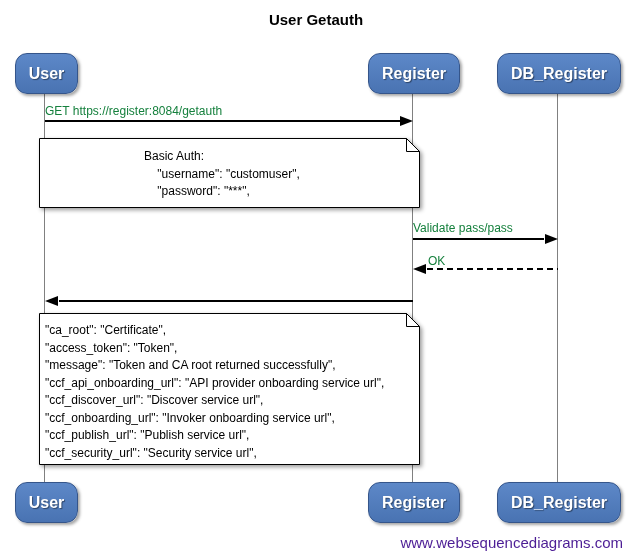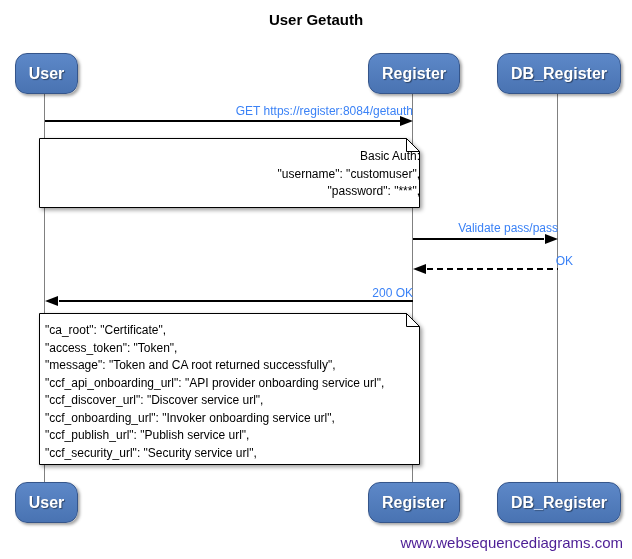--- a/index.html
+++ b/index.html
@@ -18,21 +18,21 @@
     position:absolute; width:0; height:39px; z-index:4;
     background:linear-gradient(#5d88c8, #4973b2);
     border:1px solid #35558a; border-radius:12px;
     box-shadow:2px 2px 3px rgba(0,0,0,0.35);
     display:flex; align-items:center; justify-content:center;
     color:#fff; font-size:16px; font-weight:bold;
     text-shadow:1px 1px 1px rgba(0,0,0,0.45);
     text-align:right;
   }
   .msg-label {
-    position:absolute; text-align:right; font-size:12px; color:#3b82f6; z-index:2;
+    position:absolute; text-align:left; font-size:12px; color:#15803d; z-index:2;
   }
   .msg-line { position:absolute; height:2px; background:#000; z-index:2; }
   .msg-line-dashed {
     position:absolute; height:2px; z-index:2;
     background:repeating-linear-gradient(to right, #000 0 6px, transparent 6px 10px);
   }
   .arrowhead-right {
     position:absolute; width:0; height:0; z-index:2;
     border-top:5px solid transparent; border-bottom:5px solid transparent;
     border-left:13px solid #000;
@@ -41,21 +41,21 @@
     position:absolute; width:0; height:0; z-index:2;
     border-top:5px solid transparent; border-bottom:5px solid transparent;
     border-right:13px solid #000;
   }
   .note { position:absolute; z-index:3; }
   .note svg { position:absolute; top:0; left:0; filter:drop-shadow(2px 2px 2px rgba(0,0,0,0.4)); }
   .note-text {
     position:absolute; top:0; left:0; width:100%; height:100%;
     font-size:12px; line-height:17.5px; color:#000; white-space:pre;
   }
-  .note1-text { padding:10px 0 0 56px; box-sizing:border-box;text-align:right; }
+  .note1-text { padding:10px 0 0 105px; box-sizing:border-box; }
   .note2-text { padding:9px 0 0 6px; box-sizing:border-box; }
   .watermark {
     position:absolute; top:534px; right:9px; font-size:15px; color:#4c1d95; z-index:5;
   }
 </style>
 </head>
 <body>
 
 <div class="canvas">
 
@@ -84,21 +84,20 @@
   </div>
 
   <div class="msg-label" style="left:413px; top:221px; width:145px;">Validate pass/pass</div>
   <div class="msg-line" style="left:413px; top:238px; width:131px;"></div>
   <div class="arrowhead-right" style="left:545px; top:234px;"></div>
 
   <div class="msg-label" style="left:428px; top:254px; width:145px;">OK</div>
   <div class="msg-line-dashed" style="left:427px; top:268px; width:131px;"></div>
   <div class="arrowhead-left" style="left:413px; top:264px;"></div>
 
-  <div class="msg-label" style="left:45px; top:286px; width:368px;">200 OK</div>
   <div class="msg-line" style="left:59px; top:300px; width:354px;"></div>
   <div class="arrowhead-left" style="left:45px; top:296px;"></div>
 
   <div class="note" style="left:39px; top:313px; width:381px; height:152px;">
     <svg width="381" height="152" viewBox="0 0 381 152">
       <path d="M0.5,0.5 H367.5 L380.5,13.5 V151.5 H0.5 Z" fill="#ffffff" stroke="#000000" stroke-width="1"></path>
       <path d="M367.5,0.5 V13.5 H380.5 Z" fill="#ffffff" stroke="#000000" stroke-width="1"></path>
     </svg>
     <div class="note-text note2-text">"ca_root": "Certificate",
 "access_token": "Token",

